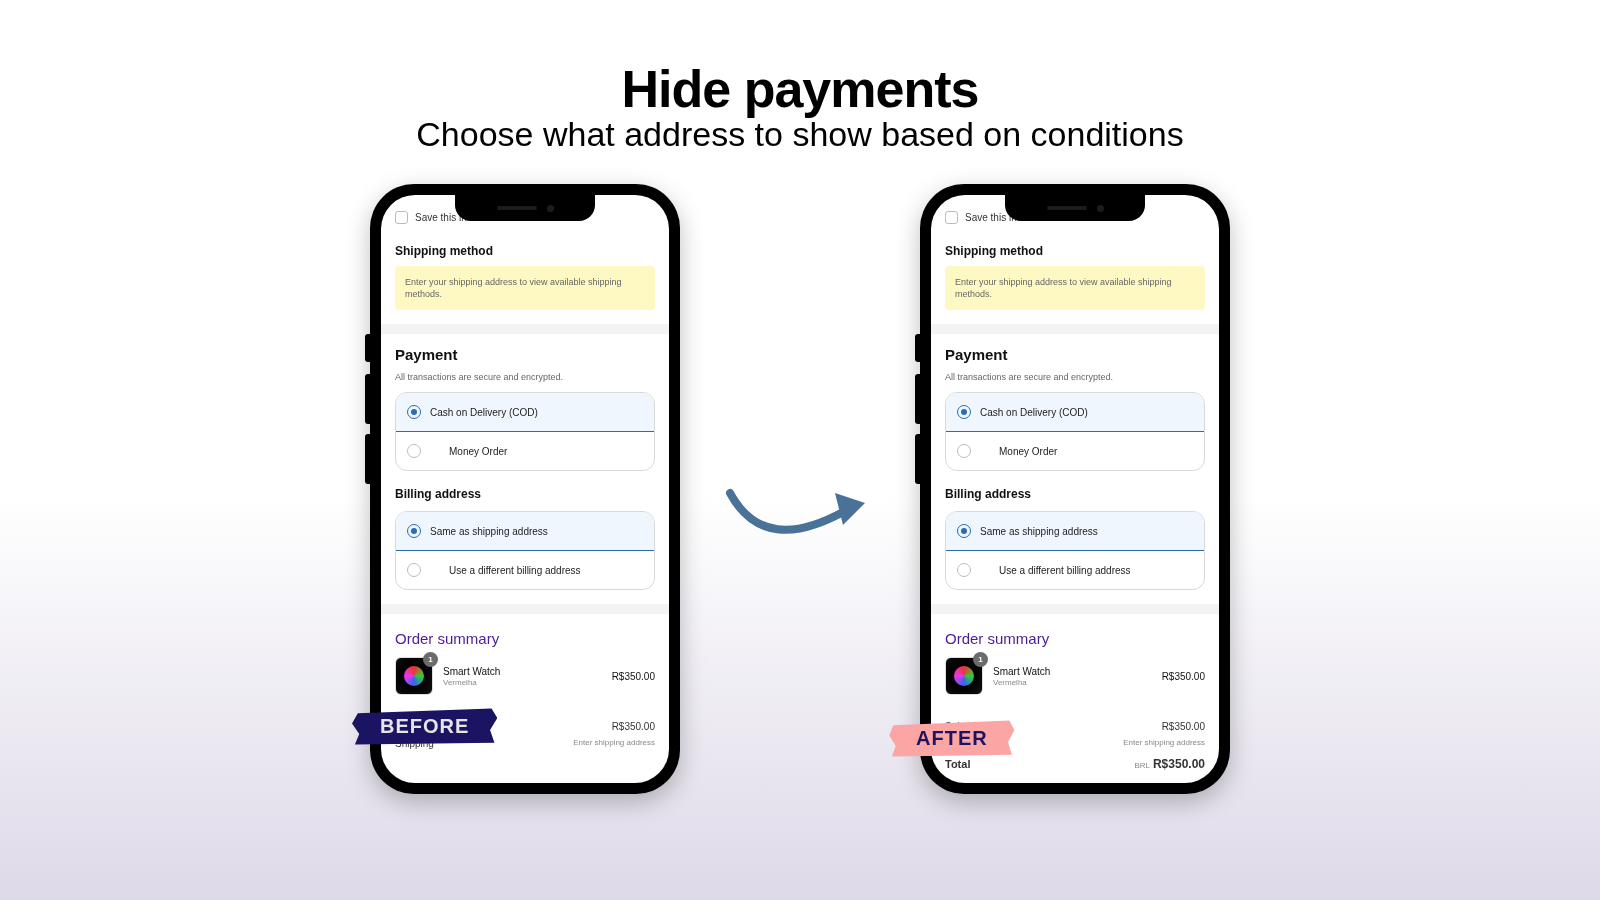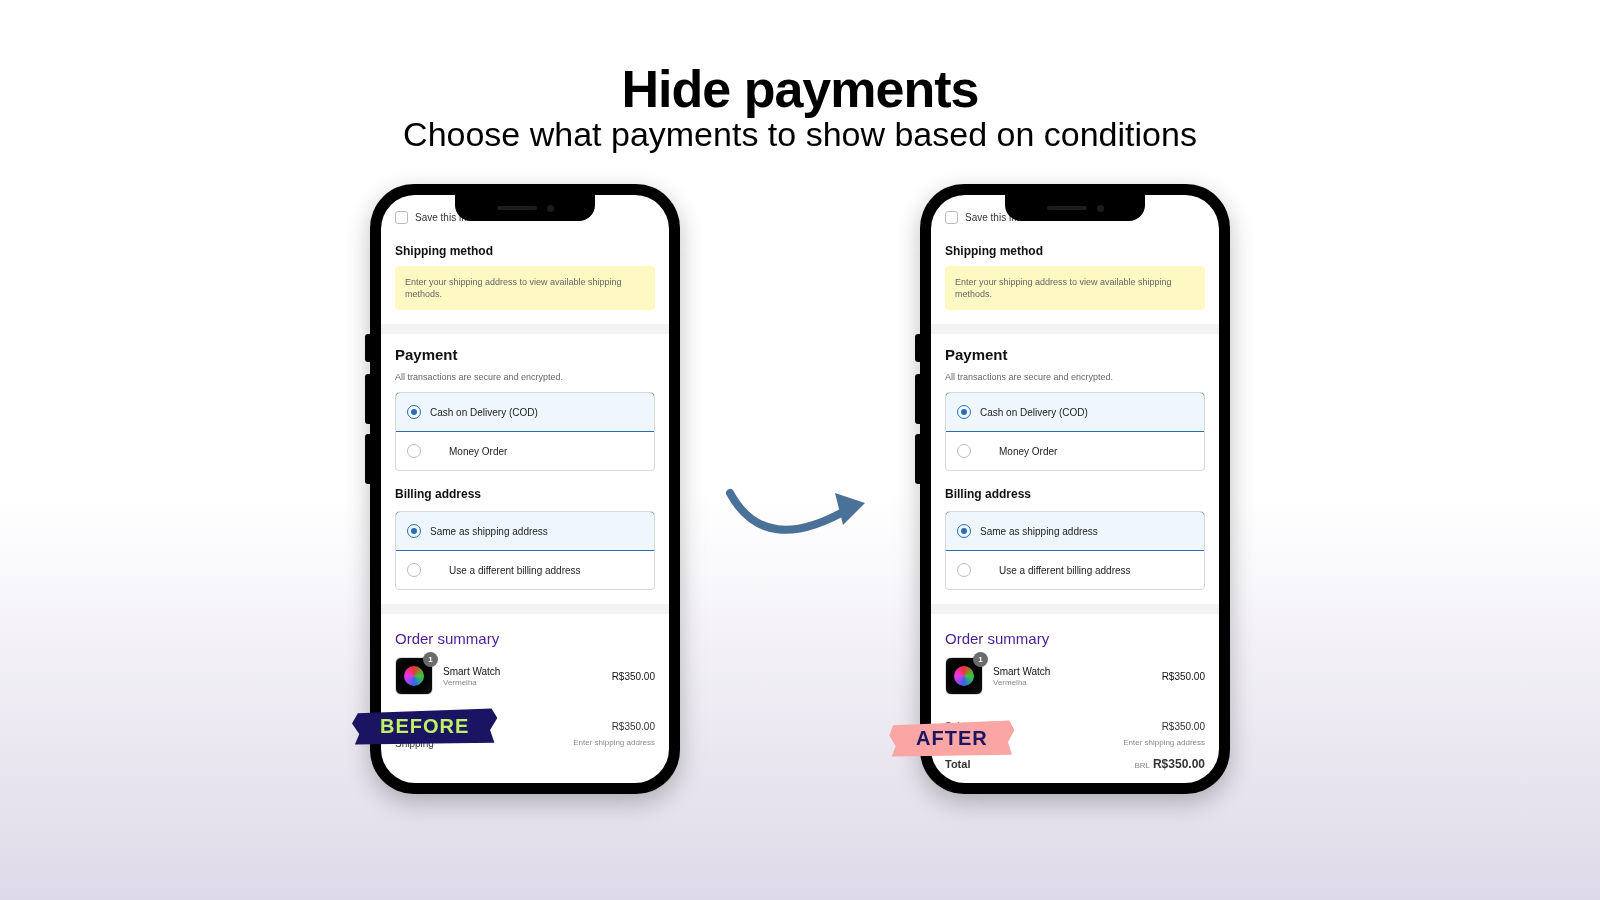--- a/index.html
+++ b/index.html
@@ -16,21 +16,21 @@
 .notch .cam{width:7px;height:7px;background:#1c1c1c;border-radius:50%;}
 .screen{width:100%;height:100%;background:#fff;border-radius:34px;overflow:hidden;position:relative;}
 .content{padding:10px 14px 0 14px;font-size:10px;color:#333;}
 .checkbox-row{display:flex;align-items:center;gap:7px;padding:6px 0 10px 0;border-bottom:0;}
 .cb{width:13px;height:13px;border:1.5px solid #bbb;border-radius:3px;flex-shrink:0;}
 .sec-title{font-size:12px;font-weight:600;color:#111;margin-top:10px;}
 .info-box{background:#fef9c3;border-radius:4px;padding:10px 10px;margin-top:8px;font-size:9px;color:#666;line-height:1.35;}
 .divider{height:10px;background:#f3f3f3;margin:14px -14px 0 -14px;}
 .pay-title{font-size:15px;font-weight:700;color:#111;margin-top:12px;}
 .pay-sub{font-size:9px;color:#666;margin-top:9px;}
-.option-group{border:1px solid #d9d9d9;border-radius:4px;margin-top:10px;overflow:hidden;}
+.option-group{border:1px solid #d9d9d9;border-radius:12px;margin-top:10px;overflow:hidden;}
 .opt{display:flex;align-items:center;gap:9px;padding:12px 11px;border-bottom:1px solid #e4e4e4;}
 .opt:last-child{border-bottom:none;gap:28px;}
 .opt.sel{border:1.5px solid #2a6db0;background:#f0f6fd;border-radius:5px 5px 0 0;margin:-1px -1px 0 -1px;}
 .radio{width:14px;height:14px;border:1.5px solid #bbb;border-radius:50%;flex-shrink:0;position:relative;}
 .radio.on{border-color:#2a6db0;}
 .radio.on::after{content:"";position:absolute;left:2.5px;top:2.5px;width:6px;height:6px;border-radius:50%;background:#2a6db0;}
 .opt-label{font-size:10px;color:#222;}
 .order-title{font-size:15px;font-weight:400;color:#4c1d95;margin-top:16px;}
 .line-item{display:flex;align-items:center;gap:10px;margin-top:10px;}
 .thumb{width:38px;height:38px;border:1px solid #ddd;border-radius:6px;position:relative;background:radial-gradient(circle at 45% 50%,#2a2a2a 0%,#000 40%,#111 100%);display:flex;align-items:center;justify-content:center;}
@@ -40,30 +40,30 @@
 .li-name{font-size:10px;font-weight:500;color:#111;}
 .li-var{font-size:8px;color:#888;margin-top:1px;}
 .li-price{font-size:10px;color:#111;font-weight:500;}
 .sum-row{display:flex;justify-content:space-between;font-size:10px;color:#333;margin-top:26px;}
 .sum-row .hint{font-size:8px;color:#888;}
 .total-row{display:flex;justify-content:space-between;align-items:baseline;margin-top:8px;}
 .total-row .tl{font-size:11px;font-weight:600;}
 .total-row .cur{font-size:8px;color:#888;margin-right:3px;margin-top:40px;}
 .total-row .tv{font-size:12px;font-weight:700;}
 .badge{position:absolute;left:-18px;height:40px;display:flex;align-items:center;justify-content:center;font-weight:800;font-size:20px;letter-spacing:1px;z-index:10;padding:0 28px;}
-.badge.before{bottom:48px;background:#1b1463;color:#bef264;clip-path:polygon(4% 18%,0% 44%,5% 70%,2% 96%,98% 92%,95% 60%,100% 30%,96% 6%);}
+.badge.before{bottom:48px;background:#1b1463;color:#e5e5e5;clip-path:polygon(4% 18%,0% 44%,5% 70%,2% 96%,98% 92%,95% 60%,100% 30%,96% 6%);}
 .badge.after{bottom:36px;left:-32px;background:#fca5a5;color:#1b1463;clip-path:polygon(4% 18%,1% 44%,6% 70%,3% 96%,97% 92%,94% 60%,99% 30%,95% 6%);}
 .arrow{position:absolute;left:50%;top:54%;transform:translate(-50%,-50%);width:170px;height:100px;pointer-events:none;}
 </style>
 </head>
 <body>
 
 <div class="header">
   <div class="title">Hide payments</div>
-  <div class="subtitle">Choose what payments to show based on conditions</div>
+  <div class="subtitle">Choose what address to show based on conditions</div>
 </div>
 
 <div class="phones">
 
   <div class="phone">
     <div class="notch">
         <span class="speaker"></span>
         <span class="cam"></span>
       </div>
     <div class="screen">

